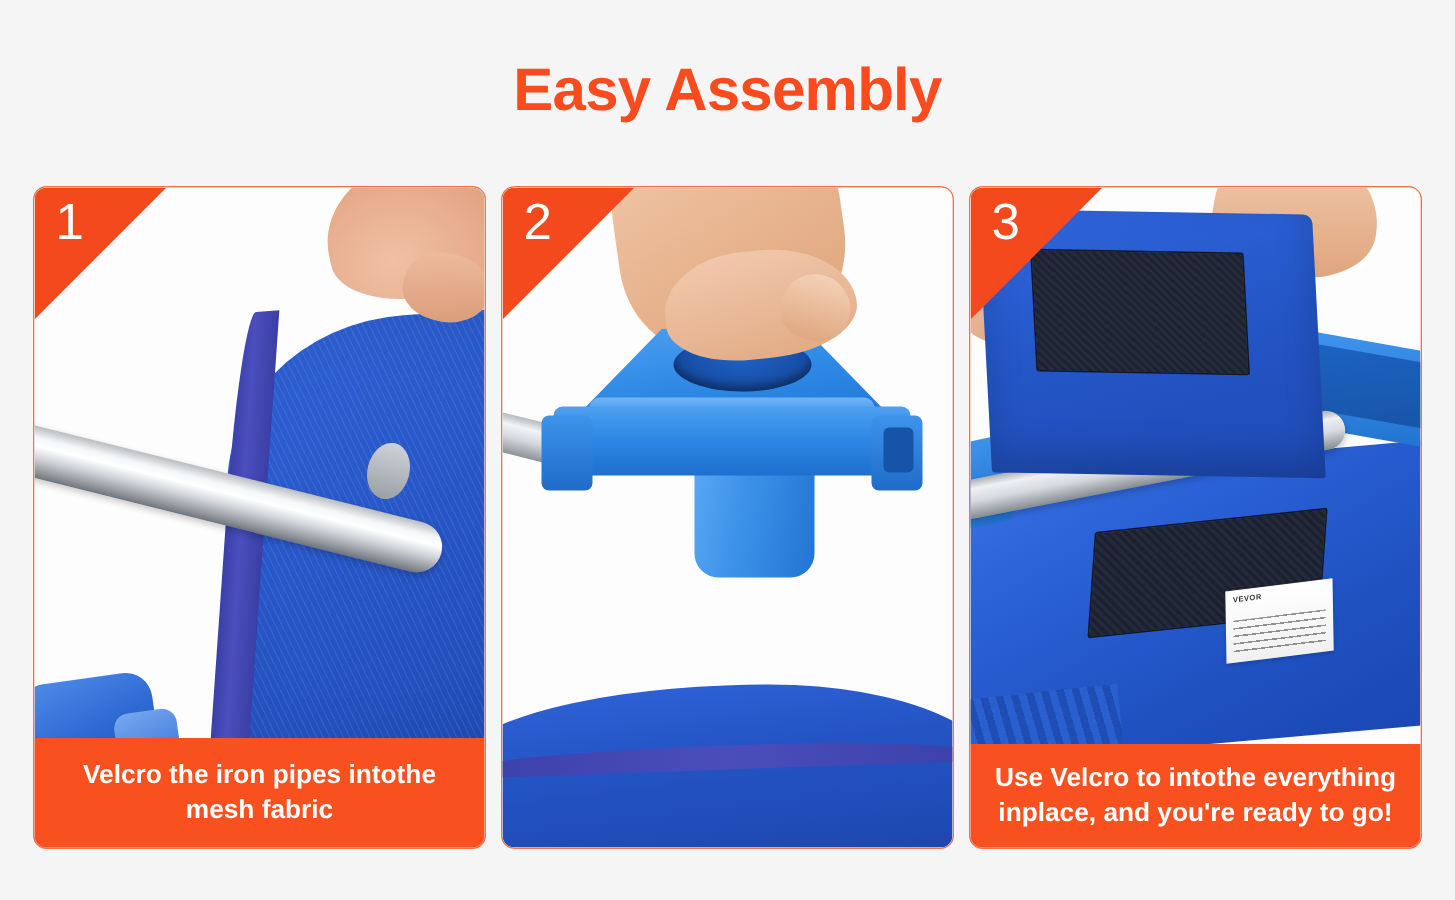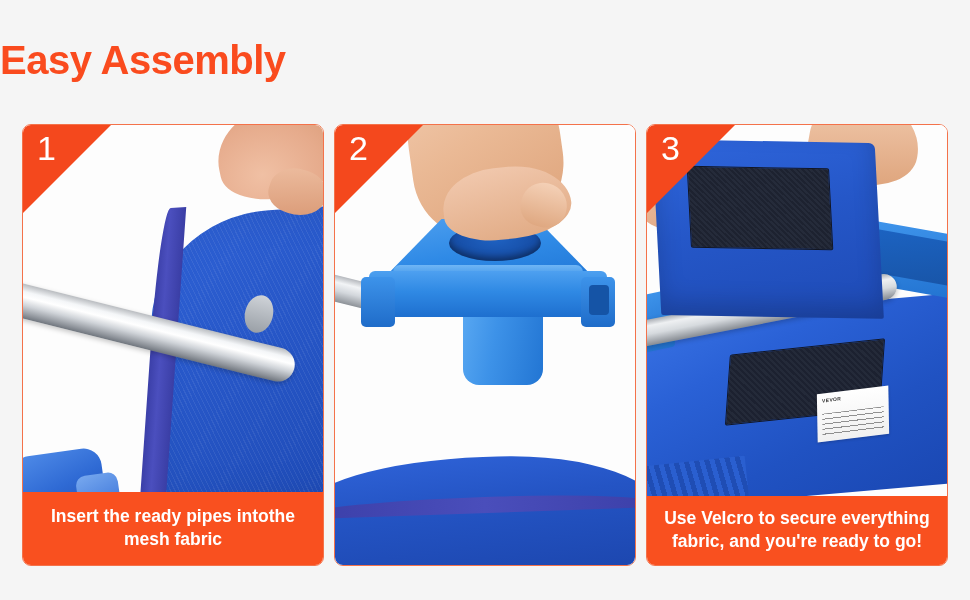--- a/index.html
+++ b/index.html
@@ -12,20 +12,21 @@
   .page {
     position: relative;
     width: 970px; height: 600px;
     background: #f5f5f5;
   }
 
   
   .title {
     position: absolute;
     top: 38px; left: 0; width: 970px;
+    text-align: center;
     font-size: 40px;
     font-weight: bold;
     letter-spacing: -0.5px;
     color: #fa4b1e;
   }
 
   
   .cards {
     position: absolute;
     top: 124px; left: 22px;
@@ -370,21 +371,21 @@
         <div class="p1-hand"></div>
         <div class="p1-hand2"></div>
         <div class="p1-foot"></div>
         <div class="p1-foot2"></div>
 
         <div class="badge">
           <div class="tri"></div>
           <div class="num">1</div>
         </div>
       </div>
-      <div class="caption">Insert the ready pipes intothe mesh fabric</div>
+      <div class="caption">Velcro the iron pipes intothe mesh fabric</div>
     </div>
 
     <div class="card">
       <div class="photo">
         <div class="p2-bg"></div>
         <div class="p2-cloth"></div>
         <div class="p2-cloth-hem"></div>
         <div class="p2-arm"></div>
         <div class="p2-pipe"></div>
         <div class="p2-cup"></div>
@@ -423,17 +424,17 @@
           <div class="p3-label-brand">VEVOR</div>
           <div class="p3-label-lines"></div>
         </div>
         <div class="p3-edge"></div>
 
         <div class="badge">
           <div class="tri"></div>
           <div class="num">3</div>
         </div>
       </div>
-      <div class="caption tall">Use Velcro to secure everything fabric, and you're ready to go!</div>
+      <div class="caption tall">Use Velcro to intothe everything inplace, and you're ready to go!</div>
     </div>
 
   </div>
 </div>
 
 </body></html>

